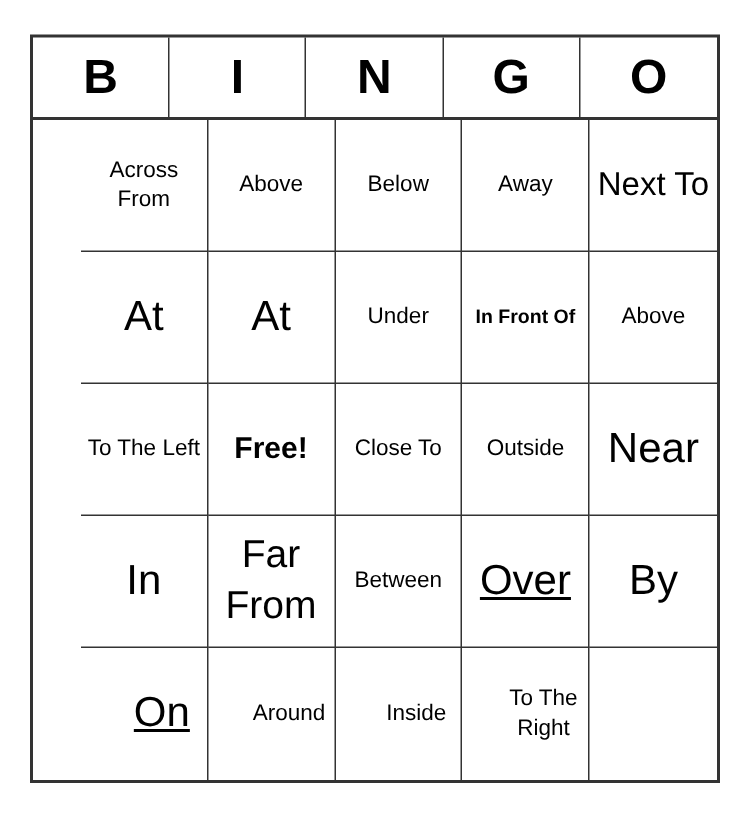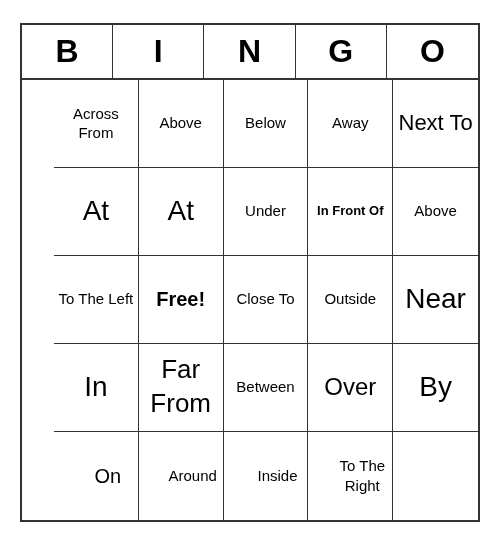--- a/index.html
+++ b/index.html
@@ -94,20 +94,20 @@
       <div class="bingo-cell" style="font-size: 13px; font-weight: bold;">In Front Of</div>
       <div class="bingo-cell">Above</div>
       <div class="bingo-cell">To The Left</div>
       <div class="bingo-cell" style="font-size: 20px; font-weight: bold;">Free!</div>
       <div class="bingo-cell">Close To</div>
       <div class="bingo-cell">Outside</div>
       <div class="bingo-cell" style="font-size: 28px;">Near</div>
       <div class="bingo-cell" style="font-size: 28px;">In</div>
       <div class="bingo-cell" style="font-size: 26px;">Far From</div>
       <div class="bingo-cell">Between</div>
-      <div class="bingo-cell" style="font-size: 24px;">Over</div>
+      <div class="bingo-cell" style="font-size: 28px; text-decoration: underline;">Over</div>
       <div class="bingo-cell" style="font-size: 28px;">By</div>
-      <div class="bingo-cell" style="font-size: 20px;">On</div>
+      <div class="bingo-cell" style="font-size: 28px; text-decoration: underline;">On</div>
       <div class="bingo-cell">Around</div>
       <div class="bingo-cell">Inside</div>
       <div class="bingo-cell">To The Right</div>
     </div>
 </div>
 
 </body></html>

